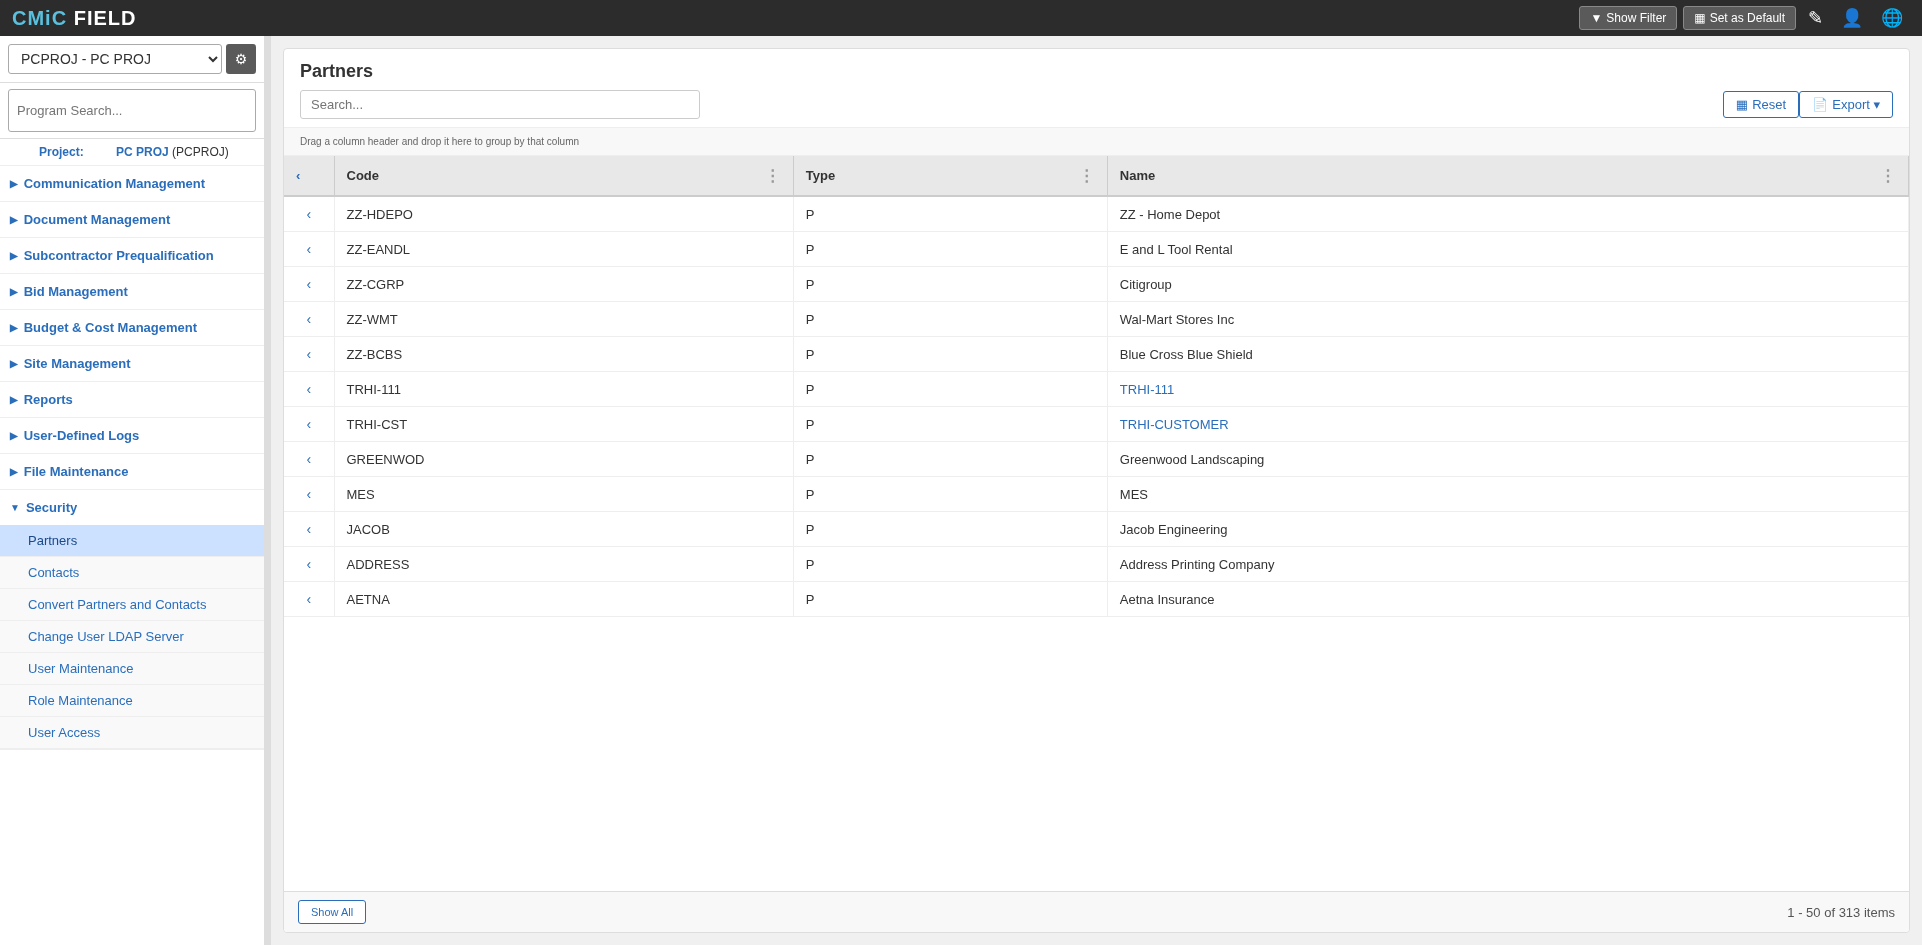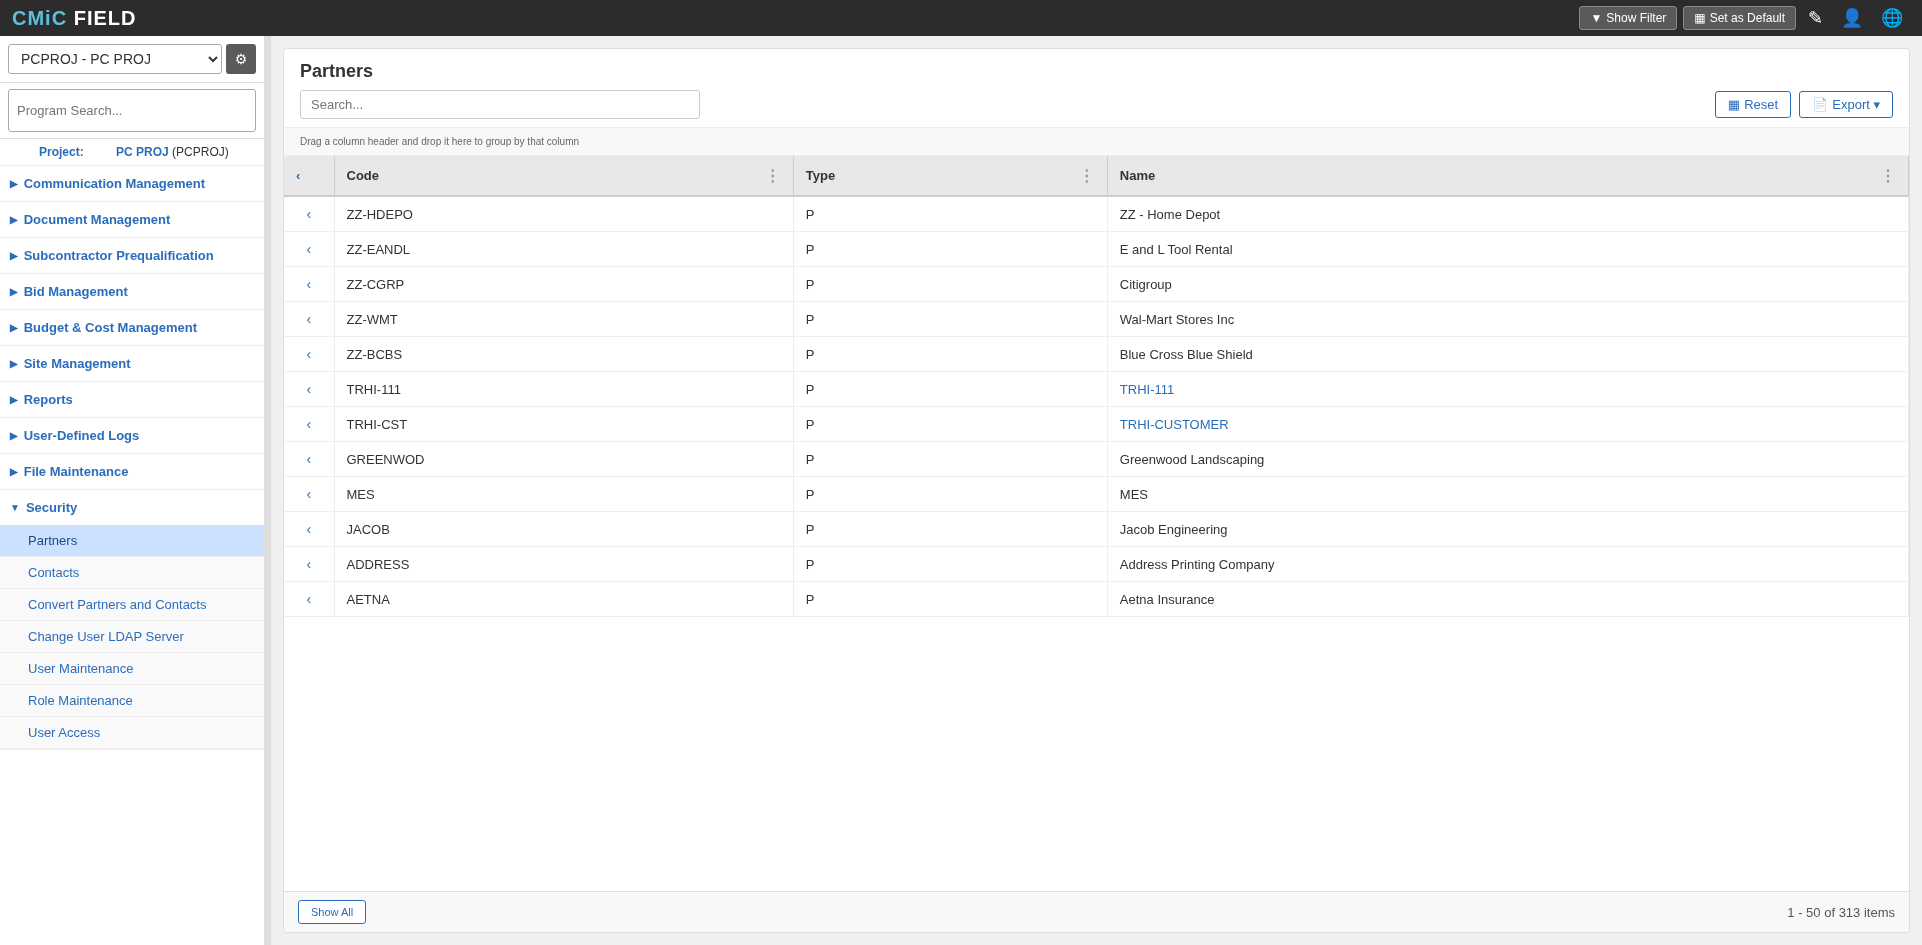--- a/index.html
+++ b/index.html
@@ -170,21 +170,20 @@
     }
     .content-title {
       font-size: 18px;
       font-weight: bold;
       color: #333;
       margin-bottom: 8px;
     }
     .toolbar {
       display: flex;
       align-items: center;
-      gap: 8px;
     }
     .search-input {
       flex: 0 0 400px;
       padding: 6px 10px;
       border: 1px solid #ccc;
       border-radius: 3px;
       font-size: 13px;
     }
     .toolbar-spacer { flex: 1; }
     .toolbar-btn {

